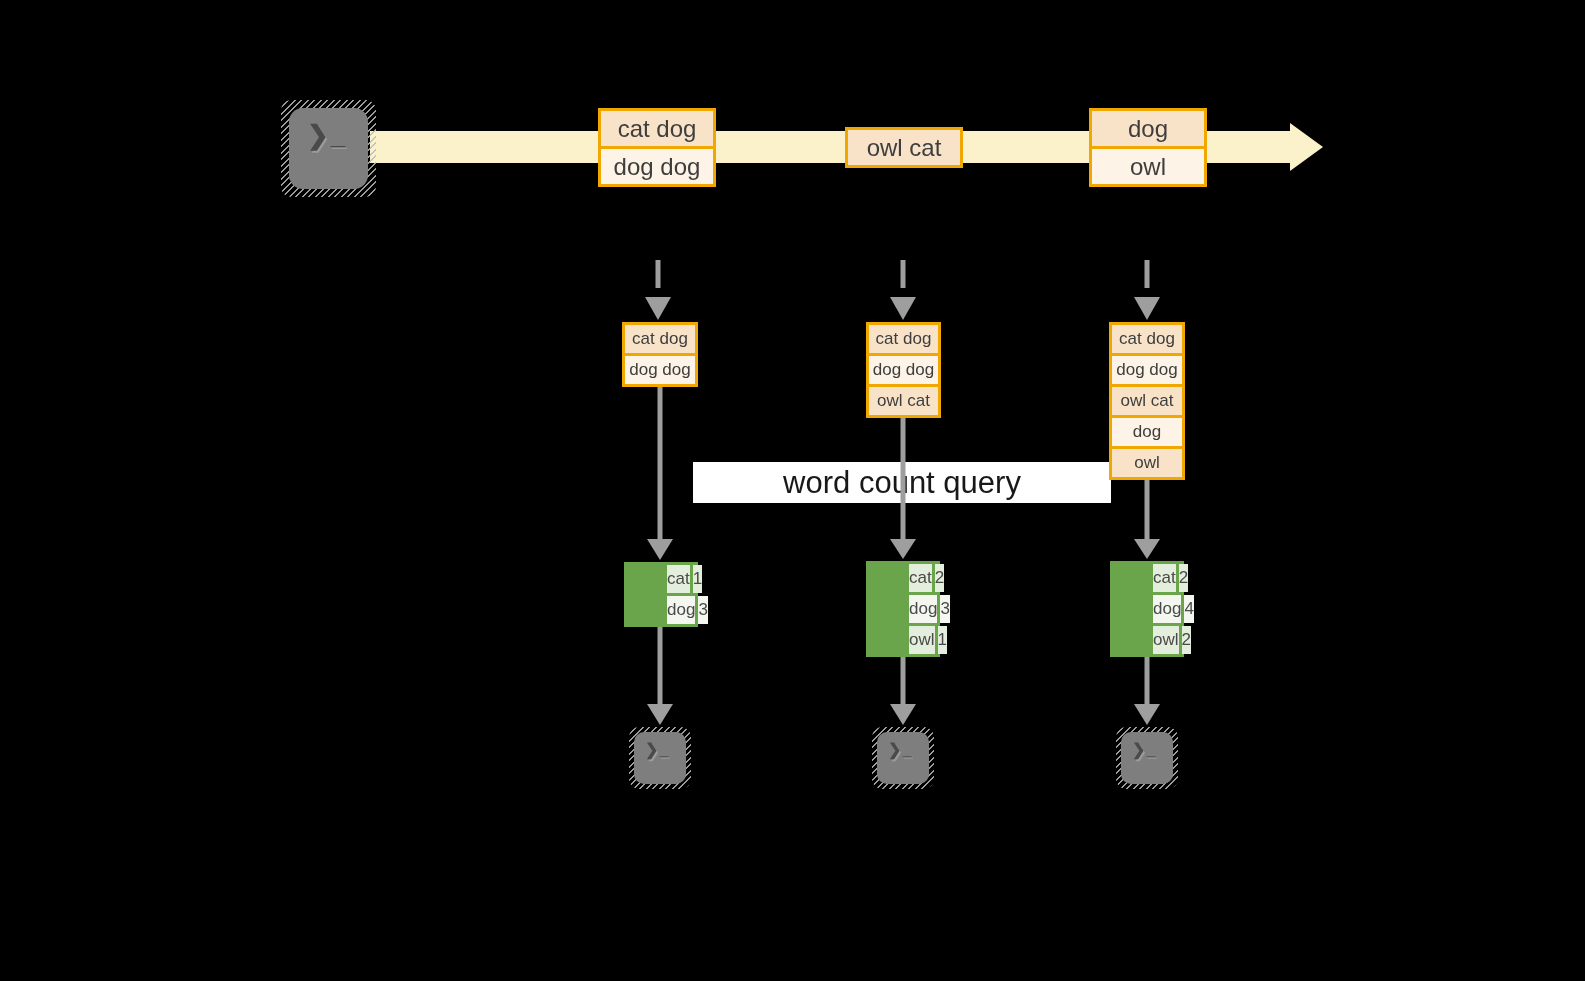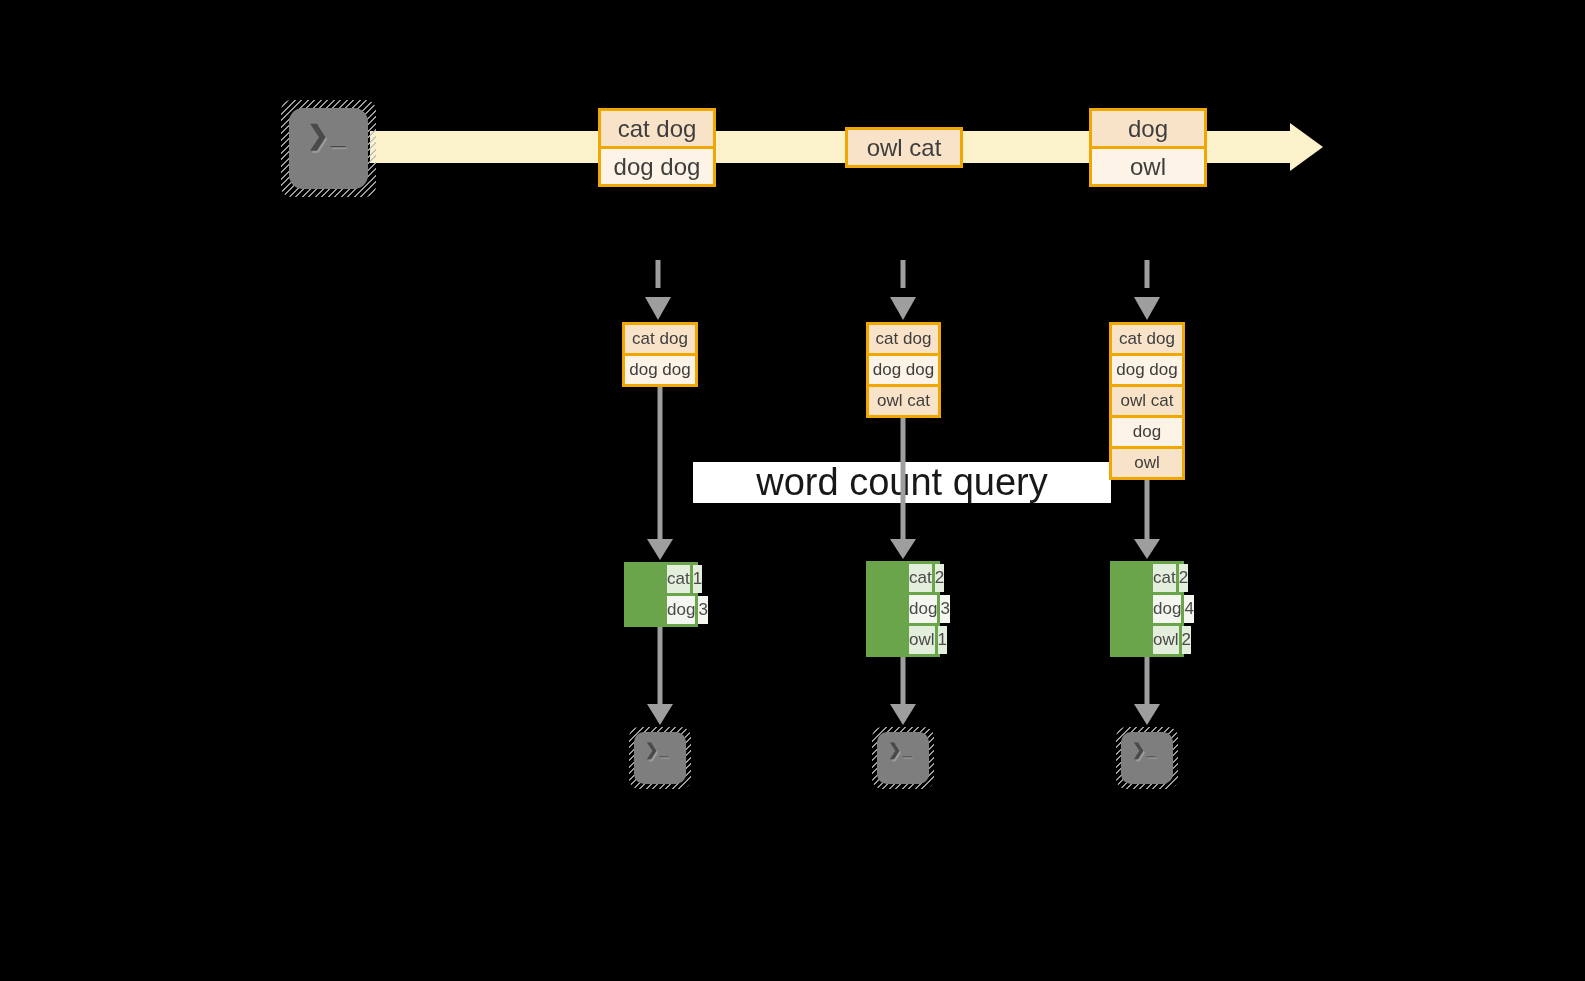--- a/index.html
+++ b/index.html
@@ -44,21 +44,21 @@
   .msg-a { left:598px; top:108px; width:118px; height:79px; }
   .msg-b { left:845px; top:127px; width:118px; height:41px; }
   .msg-c { left:1089px; top:108px; width:118px; height:79px; }
   .stack-1 { left:622px;  top:322px; width:76px; height:65px; }
   .stack-2 { left:866px;  top:322px; width:75px; height:96px; }
   .stack-3 { left:1109px; top:322px; width:76px; height:158px; }
 
   
   .banner {
     position:absolute; z-index:2; left:693px; top:462px; width:418px; height:41px;
-    background:#FFFFFF; color:#181818; font-size:38px; line-height:41px; text-align:center;
+    background:#FFFFFF; color:#181818; font-size:31px; line-height:41px; text-align:center;
   }
 
   
   .table {
     position:absolute; z-index:3; border:3px solid #6BA54B; background:#6BA54B;
     display:flex; flex-direction:column; gap:3px;
   }
   .table .t-row { display:flex; gap:3px; }
   .table .t-row span {
     background:#E4EEDC; color:#4A4A4A; font-size:17px; height:28px; line-height:28px;

